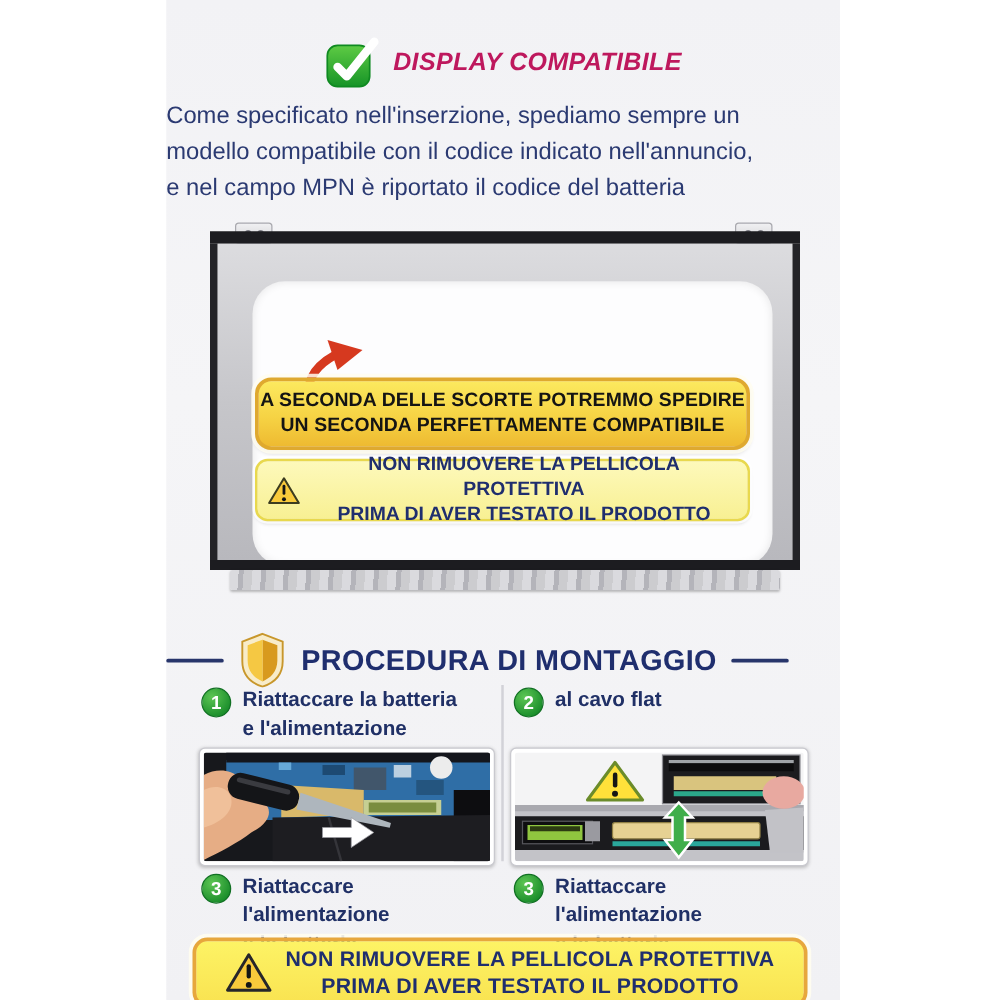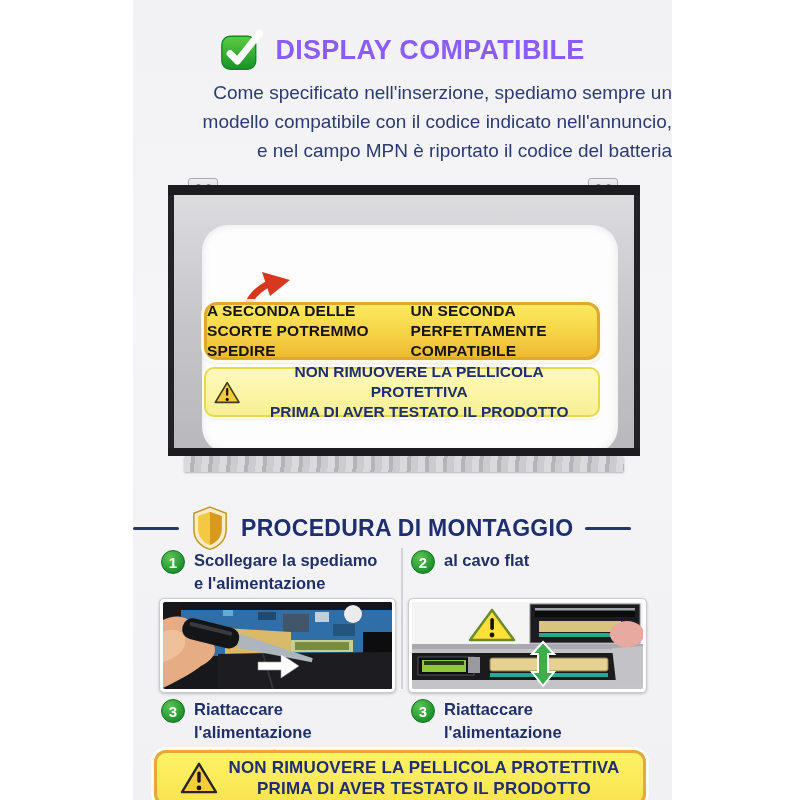--- a/index.html
+++ b/index.html
@@ -5,23 +5,23 @@
   * { margin:0; padding:0; box-sizing:border-box; }
   body { background:#fff; font-family:"Liberation Sans", sans-serif; }
   .page { position:relative; width:800px; height:800px; background:#ffffff; overflow:hidden; margin:0 auto; }
   .column-bg { position:absolute; left:133px; top:0; width:539px; height:800px;
                background:linear-gradient(180deg,#f2f2f5 0%,#f5f5f7 40%,#f1f1f4 100%); }
 
   
   .header { position:absolute; left:133px; top:27px; width:539px; height:46px;
             display:flex; align-items:center; justify-content:center; gap:11px; }
   .check-badge { width:44px; height:44px; flex:0 0 auto; }
-  .page-title { font-size:27px; font-weight:bold; color:#8b5cf6; letter-spacing:.3px; }
-
-  .intro { position:absolute; left:133px; top:78px; width:539px; text-align:right;
+  .page-title { font-size:20px; font-weight:bold; color:#be185d; letter-spacing:.3px;font-style:italic; }
+
+  .intro { position:absolute; left:133px; top:78px; width:539px; text-align:left;
            color:#2b3a72; font-size:19px; line-height:29px; }
 
   
   .panel { position:absolute; left:168px; top:178px; width:472px; height:294px; }
   .hinge-tab { position:absolute; top:0; width:30px; height:17px; background:linear-gradient(180deg,#f0f0f2,#d2d2d6);
                border:1px solid #a8a8ae; border-radius:3px; display:flex; align-items:center; justify-content:center; gap:5px; }
   .hinge-tab .hole { width:5px; height:5px; border-radius:50%; background:#7d7d85; }
   .panel-topbar { position:absolute; left:0; top:7px; width:472px; height:10px; background:#1c1c20; }
   .panel-body { position:absolute; left:0; top:17px; width:472px; height:253px;
                 background:linear-gradient(180deg,#dcdcdf 0%,#c6c6ca 50%,#b8b8bd 100%);
@@ -30,21 +30,21 @@
                   border-radius:26px; box-shadow:inset 0 0 8px rgba(0,0,0,.10); }
   .panel-bottombar { position:absolute; left:0; top:270px; width:472px; height:8px; background:#1c1c20; }
   .foil-strip { position:absolute; left:16px; top:278px; width:440px; height:16px; border-radius:2px;
                 background:repeating-linear-gradient(94deg,#dadade 0 7px,#b4b4ba 7px 11px,#cccccf 11px 18px);
                 box-shadow:0 1px 2px rgba(0,0,0,.25); }
   .red-arrow { position:absolute; left:70px; top:92px; width:58px; height:58px; }
 
   .stock-banner { position:absolute; left:36px; top:124px; width:396px; height:58px; border-radius:13px;
                   border:3px solid #dfa92f; background:linear-gradient(180deg,#fce95f 0%,#f6d344 55%,#eeba31 100%);
                   box-shadow:0 0 0 3px rgba(255,253,240,.85), 0 2px 4px rgba(0,0,0,.2);
-                  display:flex; flex-direction:row; align-items:center; justify-content:center; }
+                  display:flex; flex-direction:column; align-items:center; justify-content:center; }
   .stock-banner .ln { color:#141414; font-weight:bold; font-size:15.5px; line-height:20px; letter-spacing:.1px; }
 
   .film-banner { position:absolute; left:36px; top:189px; width:396px; height:50px; border-radius:10px;
                  border:2px solid #e8d84e; background:linear-gradient(180deg,#fdf9bb 0%,#f8f093 100%);
                  box-shadow:0 0 0 2px rgba(255,255,255,.8), 0 2px 3px rgba(0,0,0,.15);
                  display:flex; align-items:center; justify-content:center; gap:8px; padding:0 8px; }
   .film-banner .txt { text-align:center; }
   .film-banner .ln { color:#1f2e6e; font-weight:bold; font-size:15.5px; line-height:20px; }
 
   
@@ -149,21 +149,21 @@
       <path d="M20,6 L32.5,10.5 V23.5 C32.5,33 26.5,38.5 20,41 Z" fill="#d89a1e"></path>
       <path d="M20,6 L7.5,10.5 V23.5 C7.5,33 13.5,38.5 20,41 Z" fill="#f5c843"></path>
     </svg>
     <div class="proc-title">PROCEDURA DI MONTAGGIO</div>
     <div class="proc-line"></div>
   </div>
 
   <div class="step" style="left:161px; top:549px;">
     <div class="step-badge">1</div>
     <div class="step-text">
-      <div>Scollegare la spediamo</div>
+      <div>Riattaccare la batteria</div>
       <div>e l'alimentazione</div>
     </div>
   </div>
 
   <div class="step" style="left:411px; top:549px;">
     <div class="step-badge">2</div>
     <div class="step-text">
       <div>al cavo flat</div>
     </div>
   </div>

